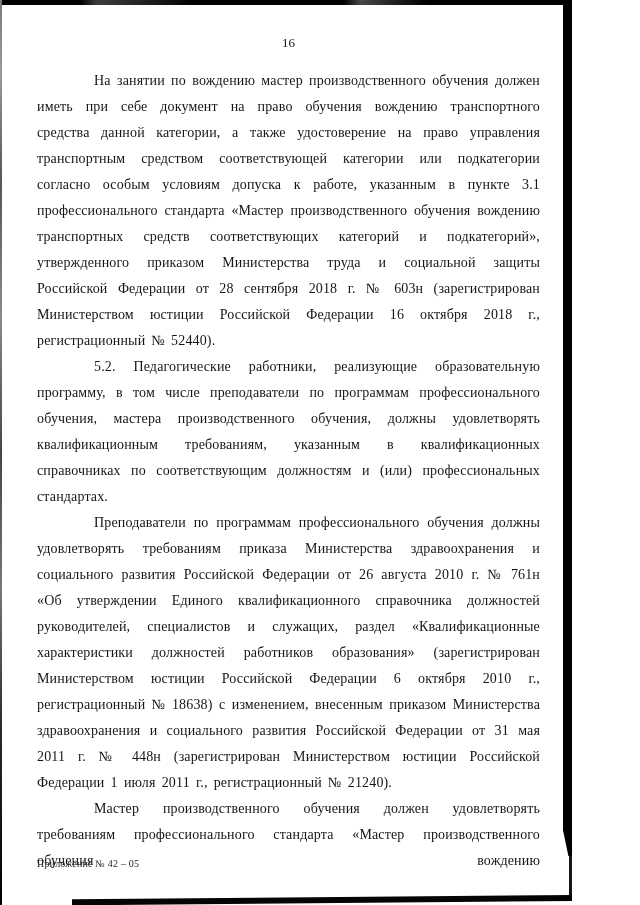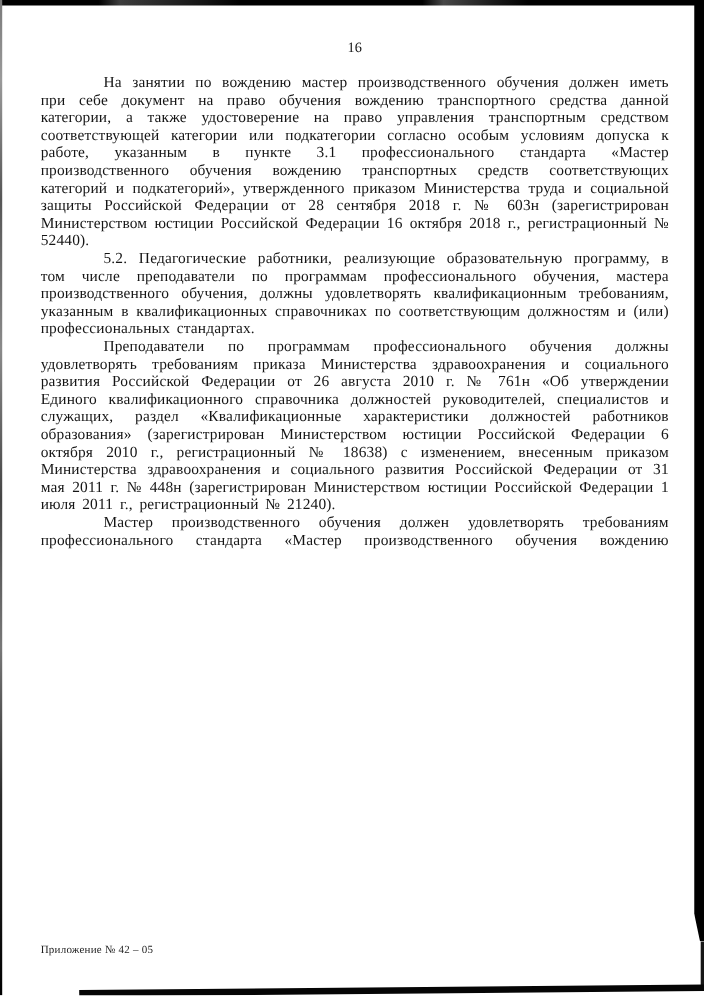--- a/index.html
+++ b/index.html
@@ -2,21 +2,21 @@
 <html><head>
 <meta charset="utf-8">
 <style>
   html, body {
     margin: 0;
     padding: 0;
     background: #ffffff;
   }
   .page {
     position: relative;
-    width: 640px;
+    width: 572px;
     height: 905px;
     background: #ffffff;
     overflow: hidden;
     font-family: "Liberation Serif", serif;
     color: #151515;
   }
   
   .artifact { position: absolute; background: #000; }
   .edge-top {
     top: 0; left: 0; right: 0; height: 5px;
@@ -49,21 +49,21 @@
   }
   .page-number {
     text-align: center;
     font-size: 13px;
     line-height: 26px;
     margin-bottom: 12px;
   }
   .para {
     margin: 0;
     font-size: 14px;
-    line-height: 16px;
+    line-height: 26px;
     text-align: justify;
     text-indent: 57px;
     word-spacing: 2.5px;
     letter-spacing: 0.15px;
   }
   .para.cut {
     text-align-last: justify;
   }
   .footer-note {
     position: absolute;

